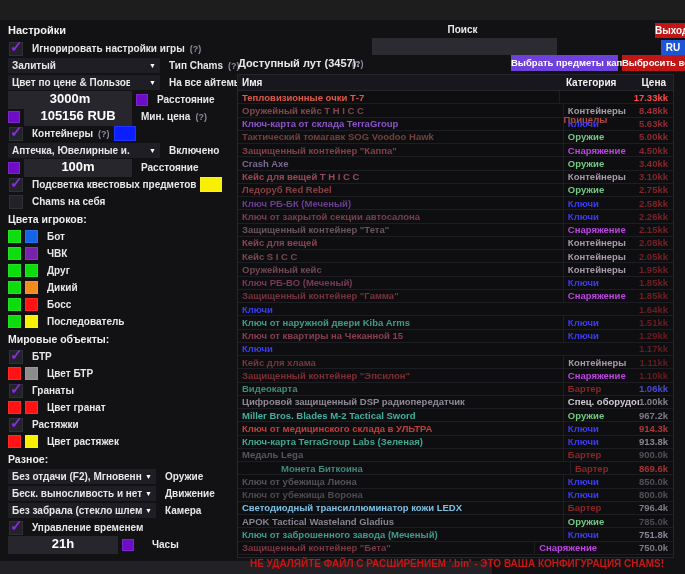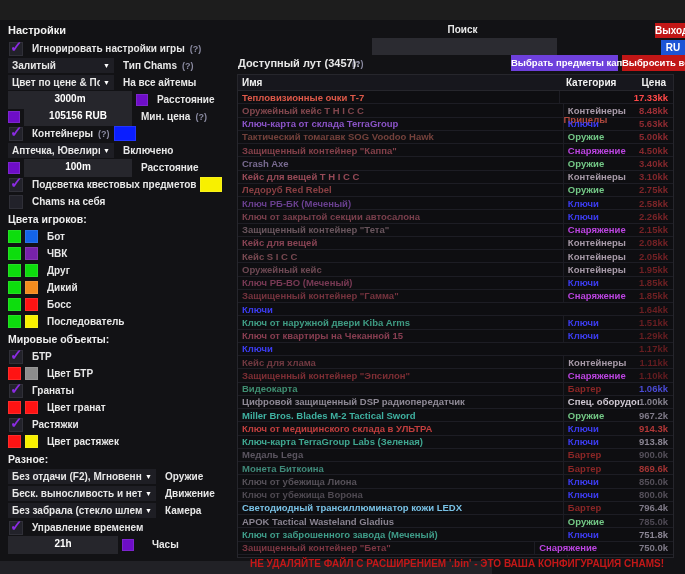--- a/index.html
+++ b/index.html
@@ -8,26 +8,26 @@
   .titlebar{position:absolute;left:0;top:0;width:685px;height:20px;background:#1d1d1d;}
   
   .left-panel{position:absolute;left:8px;top:24px;width:224px;}
   .panel-title{font-size:11px;color:#f2f2f2;height:16px;}
   .srow{display:flex;align-items:center;height:17px;font-size:10px;}
   .slabel{margin-left:9px;white-space:nowrap;}
   .help{margin-left:5px;color:#8a8aa0;font-size:9px;}
   .checkbox{width:12px;height:12px;background:#22222a;border:1px solid #303038;flex:none;position:relative;margin-left:1px;}
   .checkbox.checked::after{content:"✓";position:absolute;left:0px;top:-5px;font-size:15px;color:#8b2be2;font-weight:900;}
   .swatch{width:12px;height:12px;flex:none;border:1px solid rgba(255,255,255,0.10);box-sizing:border-box;}
-  .input{background:#26262c;color:#fff;text-align:center;font-size:10px;height:18px;line-height:15px;flex:none;}
+  .input{background:#26262c;color:#fff;text-align:center;font-size:13px;height:18px;line-height:15px;flex:none;}
   .dropdown{background:#1e1e24;height:15px;display:flex;align-items:center;justify-content:space-between;
             padding:0 4px;box-sizing:border-box;flex:none;font-size:10px;}
   .dd-value{white-space:nowrap;overflow:hidden;max-width:118px;}
   .dd-arrow{font-size:7px;color:#fff;margin-left:3px;}
-  .w-dd{width:106px;} .w-dd2{width:148px;} .w-in-a{width:124px;} .w-in-b{width:108px;margin-left:4px;} .w-in-c{width:108px;}
+  .w-dd{width:152px;} .w-dd2{width:148px;} .w-in-a{width:124px;} .w-in-b{width:108px;margin-left:4px;} .w-in-c{width:108px;}
   .section-title{font-size:10.5px;height:15px;margin-top:3px;color:#efefef;}
   .gap{margin-left:4px;}
   
   .search-label{position:absolute;left:372px;top:24px;width:181px;text-align:center;font-size:10px;}
   .search-input{position:absolute;left:372px;top:38px;width:181px;height:15px;background:#2b2b31;border:none;color:#fff;font-size:10px;}
   .exit-btn{position:absolute;left:655px;top:23px;width:30px;height:15px;background:#c11616;color:#fff;
             font-size:10px;text-align:center;line-height:15px;}
   .ru-btn{position:absolute;left:661px;top:40px;width:24px;height:15px;background:#1c55d6;color:#fff;
           font-size:10px;text-align:center;line-height:15px;}
   .loot-title{position:absolute;left:238px;top:57px;font-size:11px;}
@@ -377,21 +377,21 @@
           <div class="td-name" style="color: rgb(63, 167, 145);">Ключ-карта TerraGroup Labs (Зеленая)</div>
           <div class="td-cat" style="color: rgb(60, 60, 240);">Ключи</div>
           <div class="td-price" style="color: rgb(137, 132, 146);">913.8k</div>
         </div>
         <div class="tr">
           <div class="td-name" style="color: rgb(91, 85, 96);">Медаль Lega</div>
           <div class="td-cat" style="color: rgb(138, 38, 38);">Бартер</div>
           <div class="td-price" style="color: rgb(84, 79, 89);">900.0k</div>
         </div>
         <div class="tr">
-          <div class="td-name" style="color: rgb(63, 137, 121);">Монета Биткоина</div>
+          <div class="td-name" style="color: rgb(63, 137, 121); margin-left: 39px;">Монета Биткоина</div>
           <div class="td-cat" style="color: rgb(138, 38, 38);">Бартер</div>
           <div class="td-price" style="color: rgb(162, 51, 51);">869.6k</div>
         </div>
         <div class="tr">
           <div class="td-name" style="color: rgb(85, 80, 88);">Ключ от убежища Лиона</div>
           <div class="td-cat" style="color: rgb(60, 60, 240);">Ключи</div>
           <div class="td-price" style="color: rgb(84, 79, 89);">850.0k</div>
         </div>
         <div class="tr">
           <div class="td-name" style="color: rgb(78, 73, 81);">Ключ от убежища Ворона</div>

